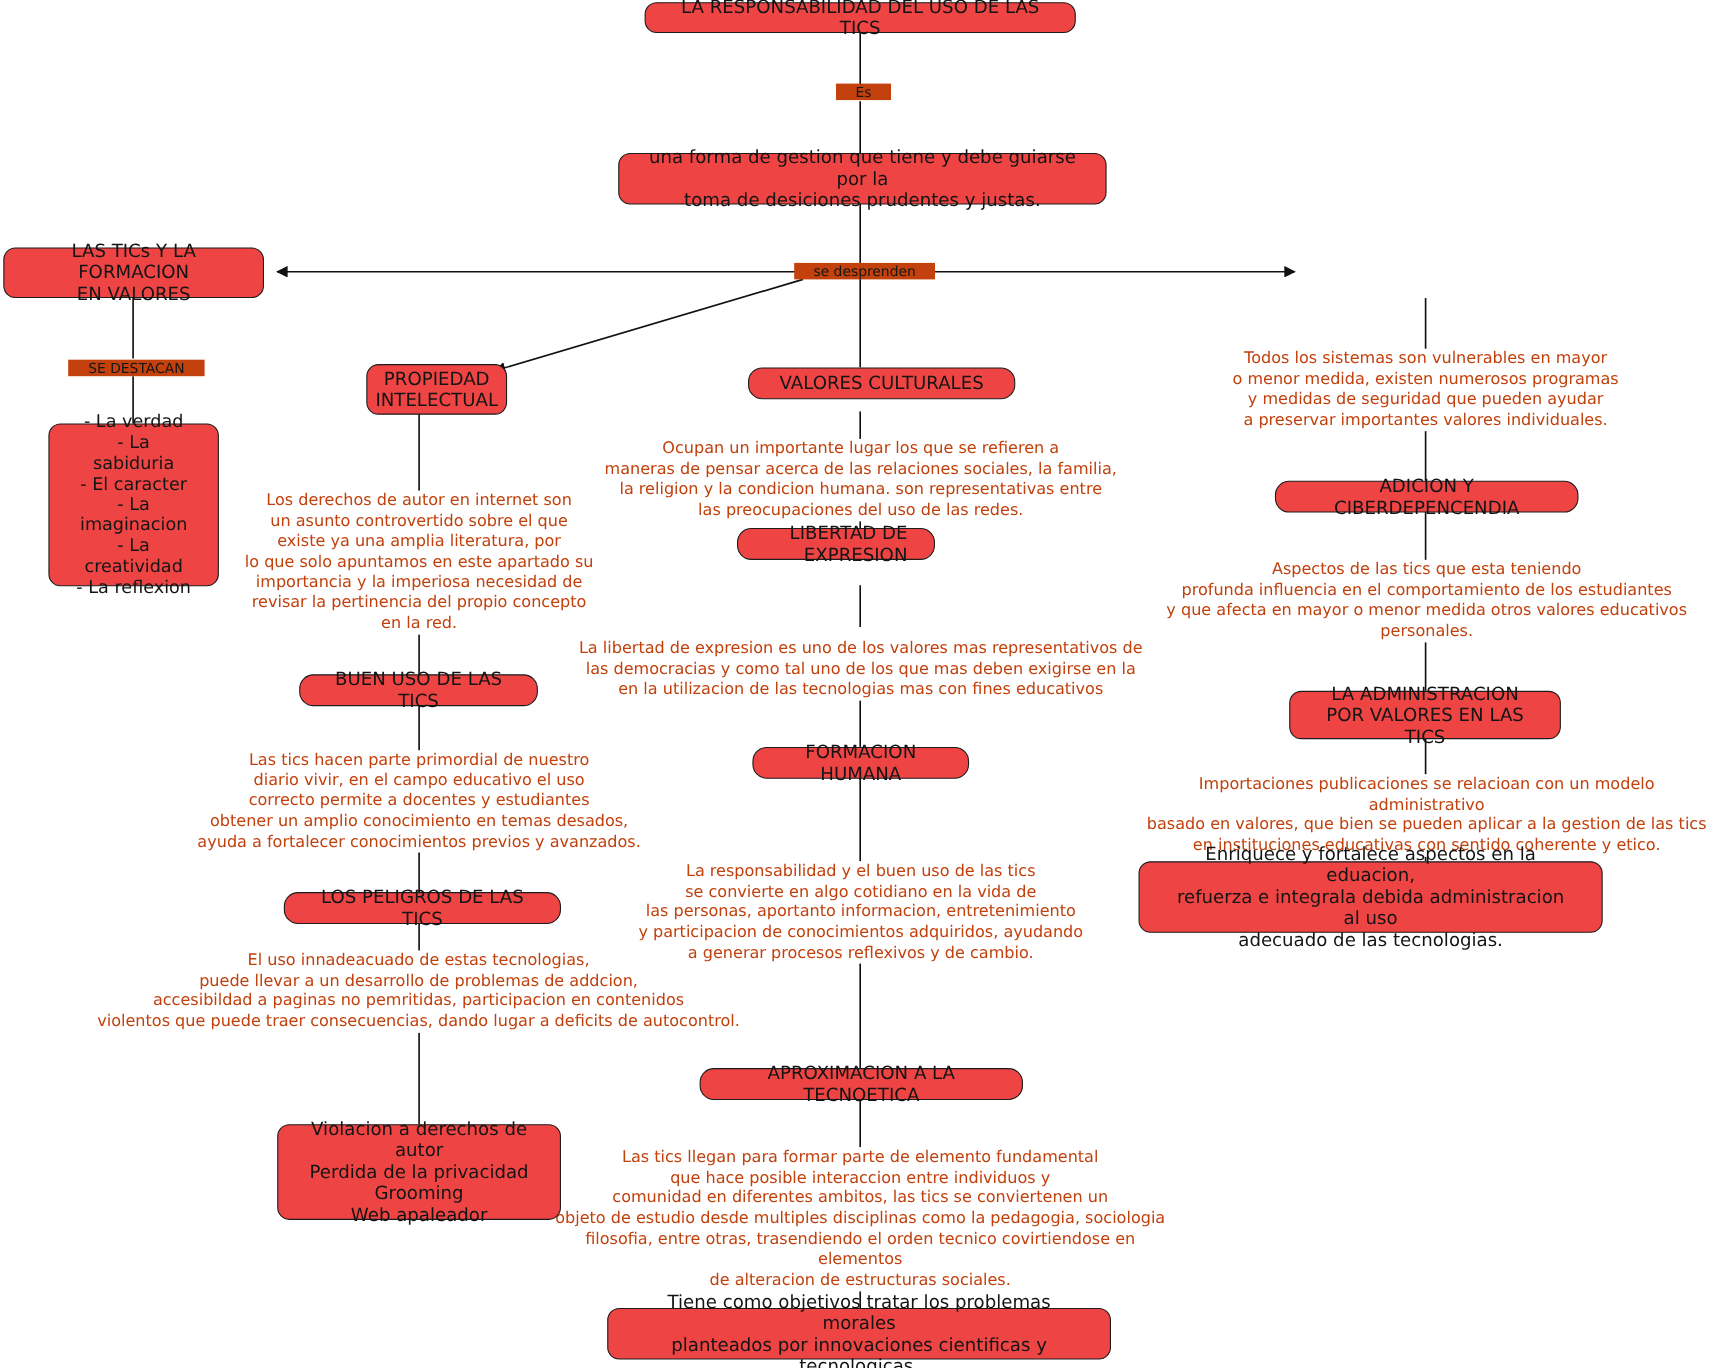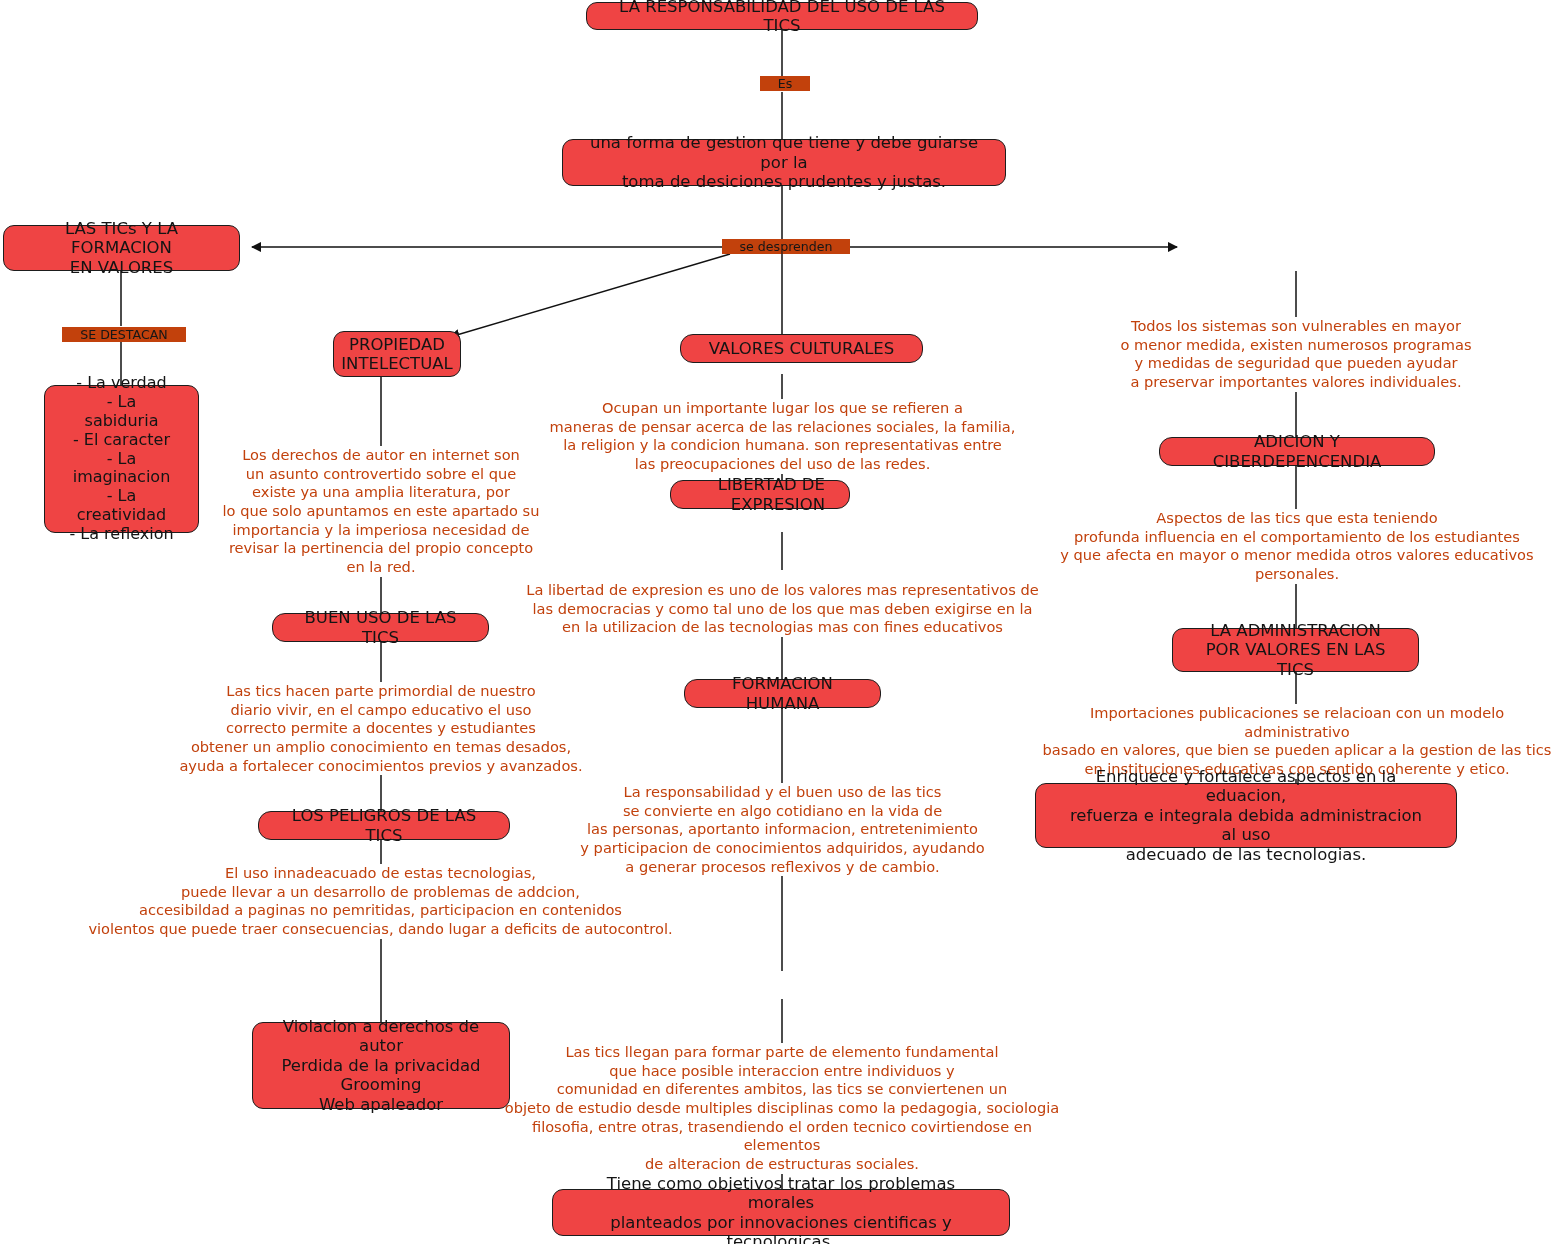--- a/index.html
+++ b/index.html
@@ -191,20 +191,21 @@
 en la utilizacion de las tecnologias mas con fines educativos</div>
 
   <div class="node tight" style="left:684px; top:679px; width:197px; height:29px;">FORMACION HUMANA</div>
 
   <div class="free-text" style="left:570px; top:783px; width:425px;">La responsabilidad y el buen uso de las tics
 se convierte en algo cotidiano en la vida de
 las personas, aportanto informacion, entretenimiento
 y participacion de conocimientos adquiridos, ayudando
 a generar procesos reflexivos y de cambio.</div>
 
+  <div class="node tight" style="left:636px; top:971px; width:294px; height:29px;">APROXIMACION A LA TECNOETICA</div>
 
   <div class="free-text" style="left:492px; top:1043px; width:580px;">Las tics llegan para formar parte de elemento fundamental
 que hace posible interaccion entre individuos y
 comunidad en diferentes ambitos, las tics se conviertenen un
 objeto de estudio desde multiples disciplinas como la pedagogia, sociologia
 filosofia, entre otras, trasendiendo el orden tecnico covirtiendose en elementos
 de alteracion de estructuras sociales.</div>
 
   <div class="node" style="left:552px; top:1189px; width:458px; height:47px;">Tiene como objetivos tratar los problemas morales
 planteados por innovaciones cientificas y tecnologicas.</div>

